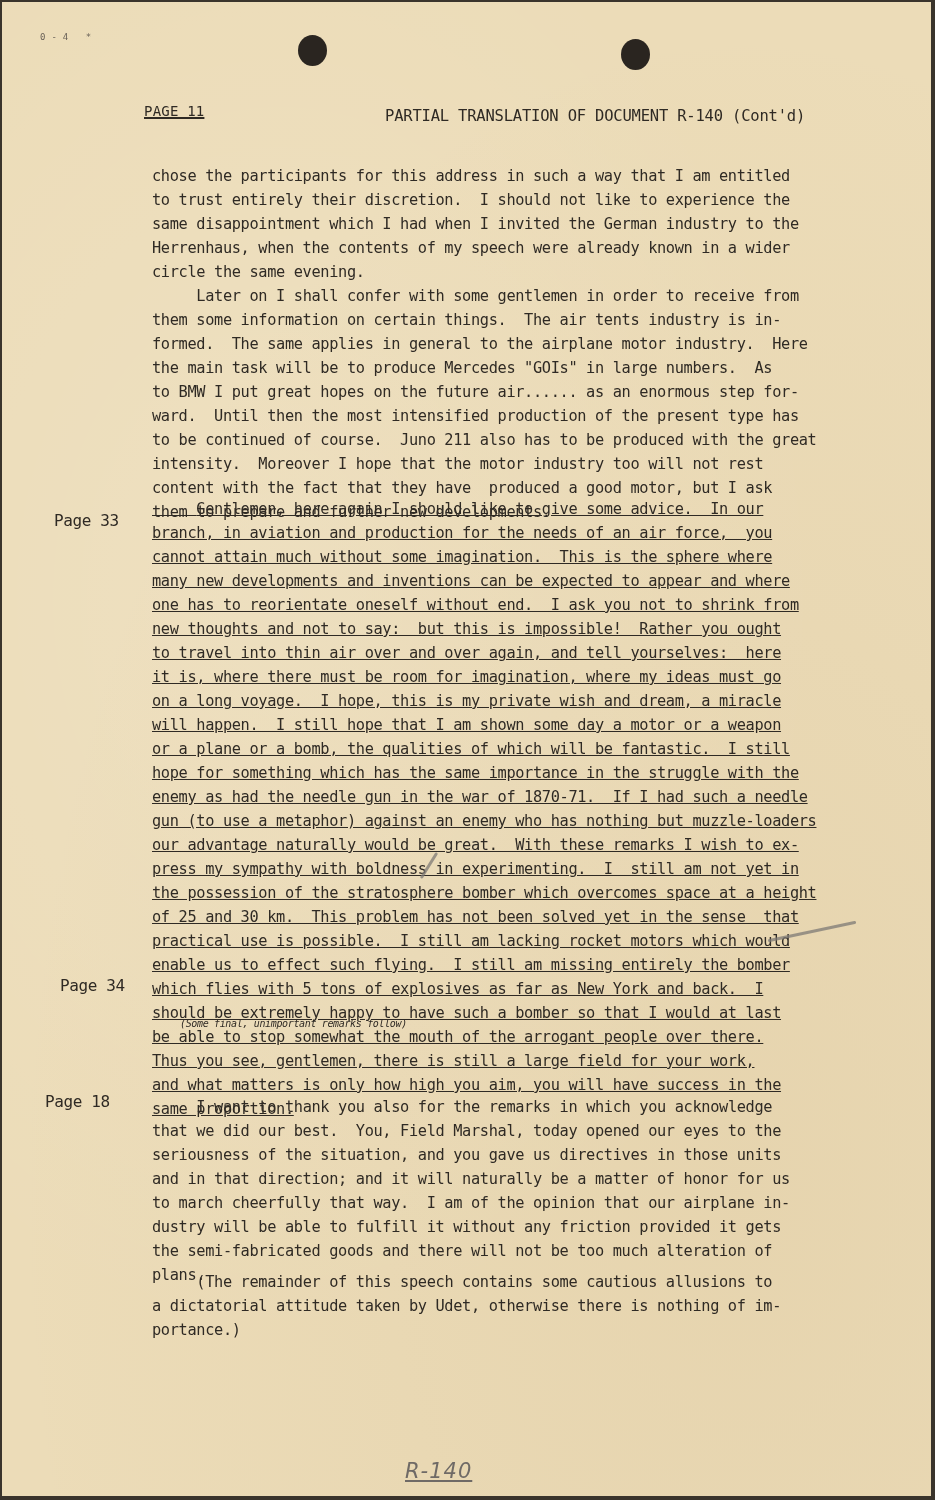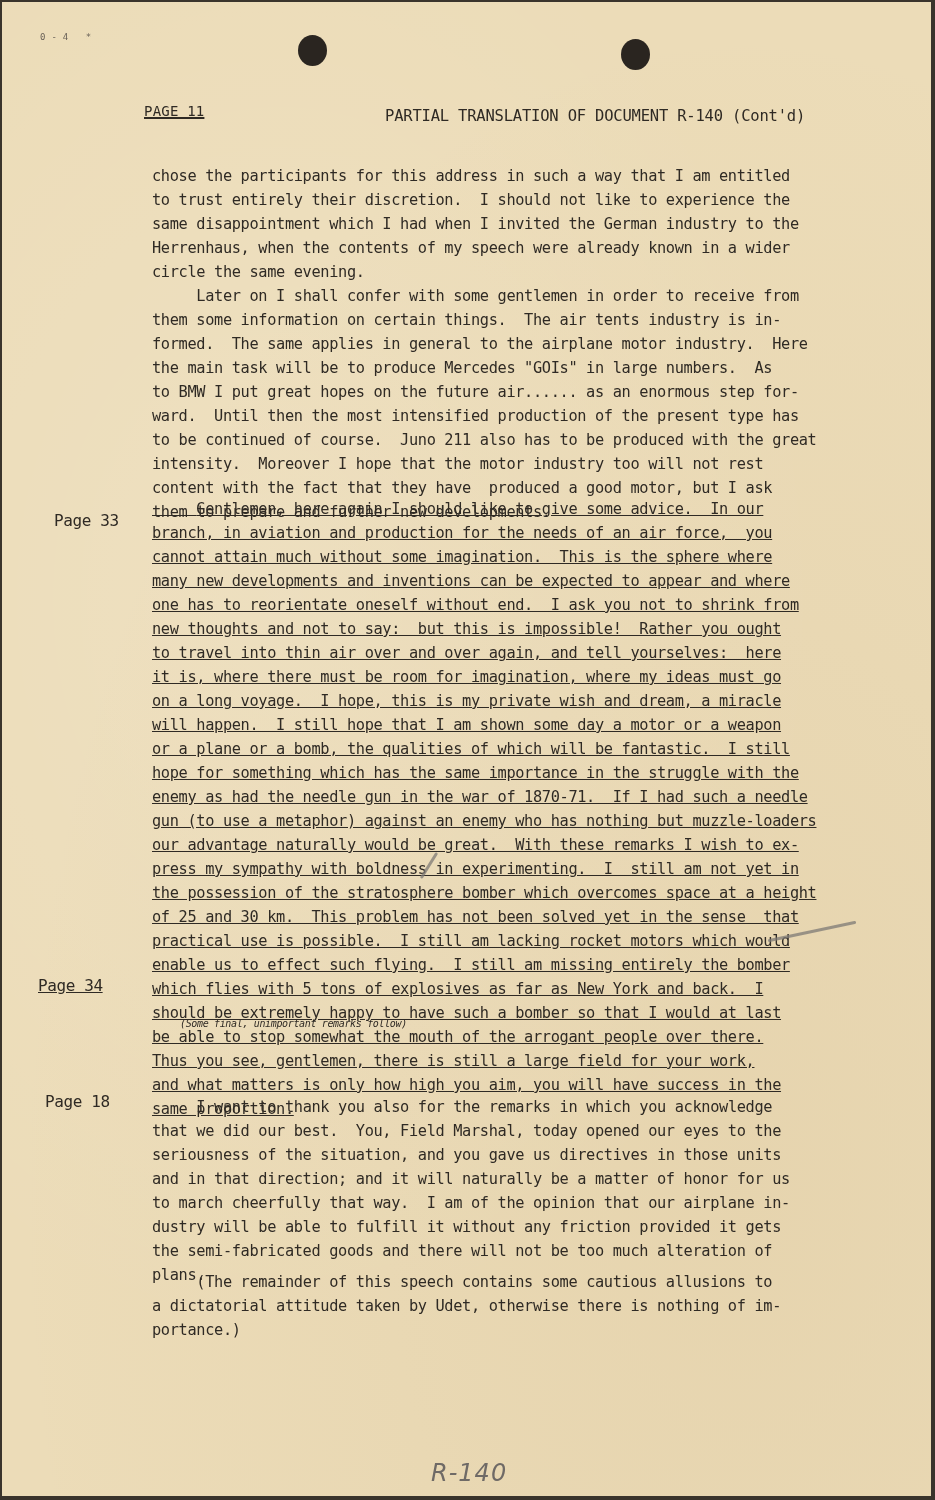--- a/index.html
+++ b/index.html
@@ -40,23 +40,23 @@
     .margin-label {
       position: absolute; font-size: 16px; letter-spacing: -0.4px;
     }
     .center-note {
       position: absolute; left: 178px; top: 1016px; font-size: 10px; letter-spacing: -0.35px; font-style: italic;
     }
     .speaker-line {
       position: absolute; left: 132px; top: 1056px; font-size: 15.3px; letter-spacing: -0.35px;
     }
     .footer-ref {
-      position: absolute; left: 429px; top: 1457px;
+      position: absolute; left: 403px; top: 1457px;
       font-family: "DejaVu Sans", sans-serif; font-style: italic;
-      font-size: 24px; color: #6f6a66; letter-spacing: 1px;
+      font-size: 21px; color: #6f6a66; letter-spacing: 1px; text-decoration: underline;
     }
     .pencil-stroke {
       position: absolute; height: 3px; background: #7e7a76; opacity: 0.75; border-radius: 2px;
     }
   </style>
 </head>
 <body>
 
 <div class="page">
   <div class="punch" style="left:296px; top:33px;"></div>
@@ -103,21 +103,21 @@
 practical use is possible.  I still am lacking rocket motors which would
 enable us to effect such flying.  I still am missing entirely the bomber
 which flies with 5 tons of explosives as far as New York and back.  I
 should be extremely happy to have such a bomber so that I would at last
 be able to stop somewhat the mouth of the arrogant people over there.
 Thus you see, gentlemen, there is still a large field for your work,
 and what matters is only how high you aim, you will have success in the
 same proportion.</pre>
 
   <div class="margin-label" style="left:52px; top:509px;">Page 33</div>
-  <div class="margin-label" style="left:36px; top:974px;text-decoration:underline;">Page 34</div>
+  <div class="margin-label" style="left:58px; top:974px;">Page 34</div>
   <div class="margin-label" style="left:43px; top:1090px;">Page 18</div>
 
   <div class="pencil-stroke" style="left:412px; top:862px; width:30px; transform:rotate(-58deg);"></div>
   <div class="pencil-stroke" style="left:765px; top:928px; width:90px; transform:rotate(-12deg);"></div>
 
   <div class="center-note">(Some final, unimportant remarks follow)</div>
 
   <pre class="para" style="top:1268px;">     (The remainder of this speech contains some cautious allusions to
 a dictatorial attitude taken by Udet, otherwise there is nothing of im-
 portance.)</pre>

